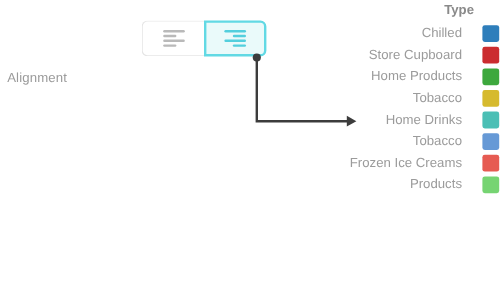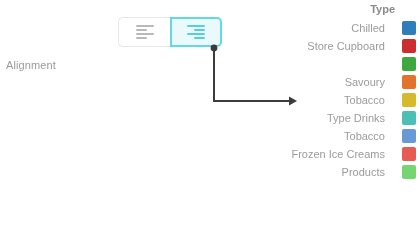--- a/index.html
+++ b/index.html
@@ -166,32 +166,29 @@
     <div id="legend-rows">
         <div class="legend-row">
           <span class="legend-label">Chilled</span>
           <span class="legend-swatch" style="background: rgb(46, 126, 187);"></span>
         </div>
         <div class="legend-row">
           <span class="legend-label">Store Cupboard</span>
           <span class="legend-swatch" style="background: rgb(203, 45, 48);"></span>
         </div>
         <div class="legend-row">
+          <span class="legend-label">Home Products</span>
           <span class="legend-swatch" style="background: rgb(61, 168, 61);"></span>
-        </div>
-        <div class="legend-row">
-          <span class="legend-label">Savoury</span>
-          <span class="legend-swatch" style="background: rgb(225, 116, 42);"></span>
         </div>
         <div class="legend-row">
           <span class="legend-label">Tobacco</span>
           <span class="legend-swatch" style="background: rgb(214, 186, 46);"></span>
         </div>
         <div class="legend-row">
-          <span class="legend-label">Type Drinks</span>
+          <span class="legend-label">Home Drinks</span>
           <span class="legend-swatch" style="background: rgb(75, 191, 181);"></span>
         </div>
         <div class="legend-row">
           <span class="legend-label">Tobacco</span>
           <span class="legend-swatch" style="background: rgb(102, 153, 214);"></span>
         </div>
         <div class="legend-row">
           <span class="legend-label">Frozen Ice Creams</span>
           <span class="legend-swatch" style="background: rgb(230, 91, 82);"></span>
         </div>

